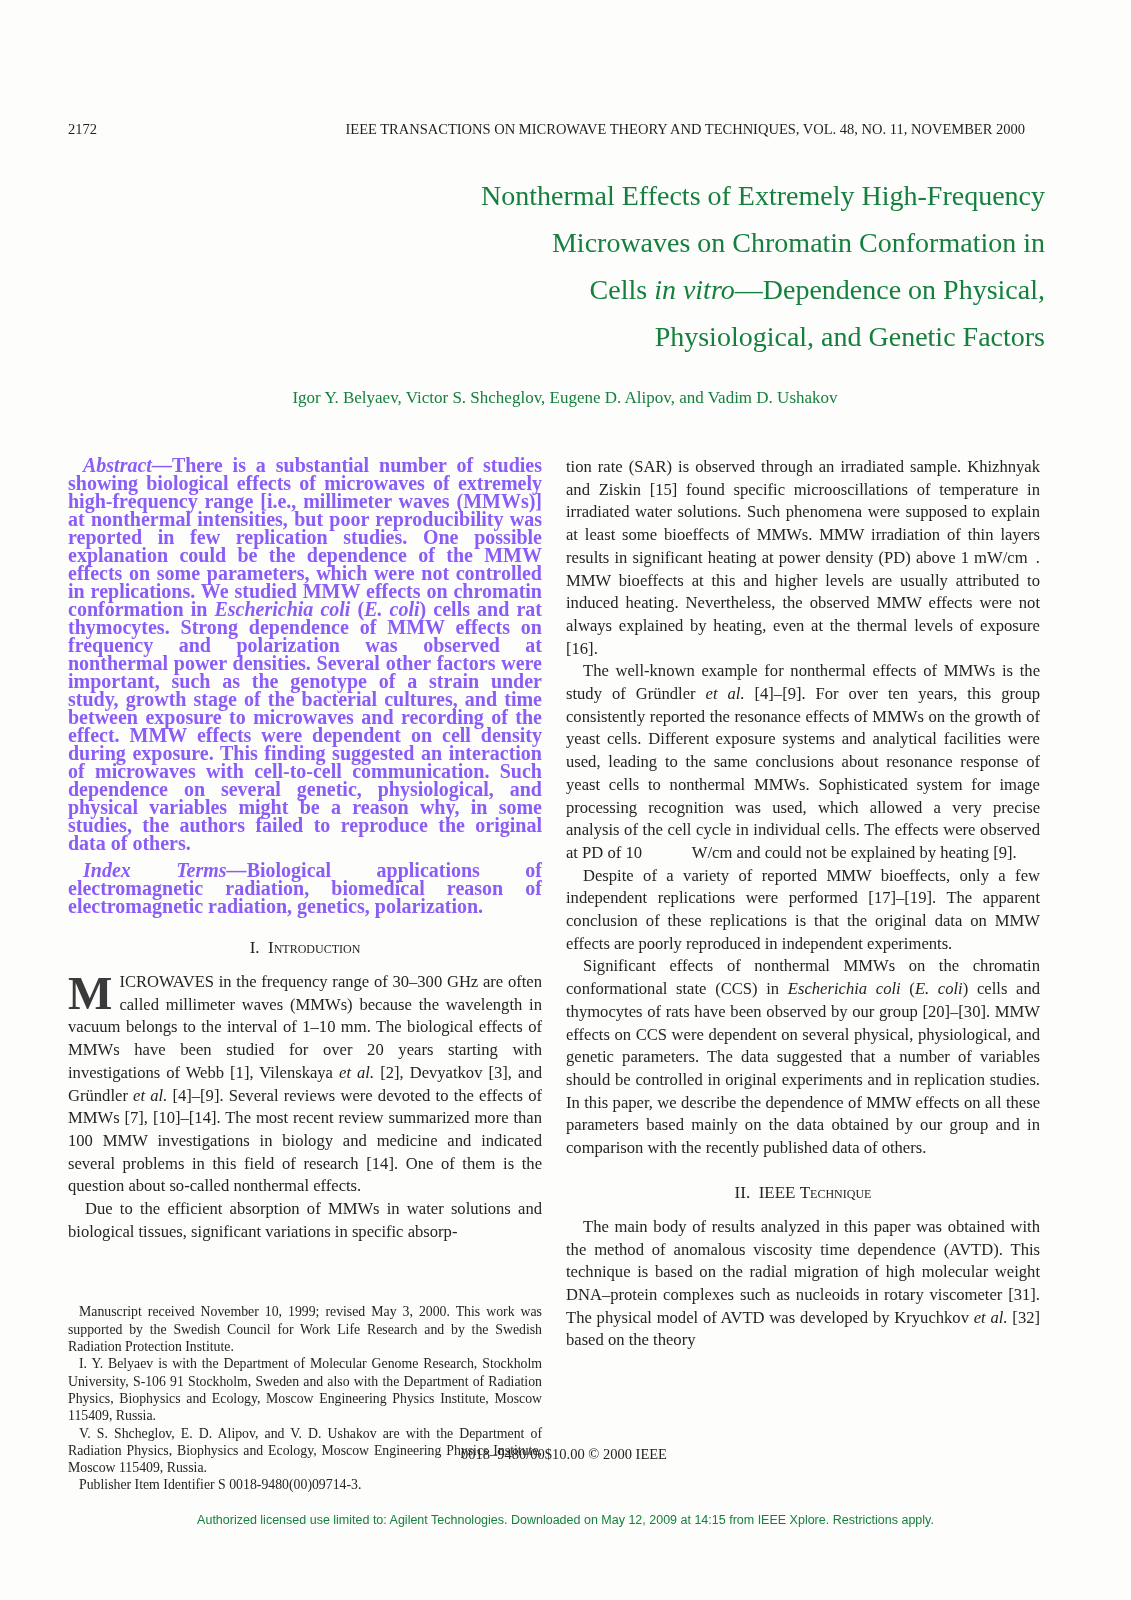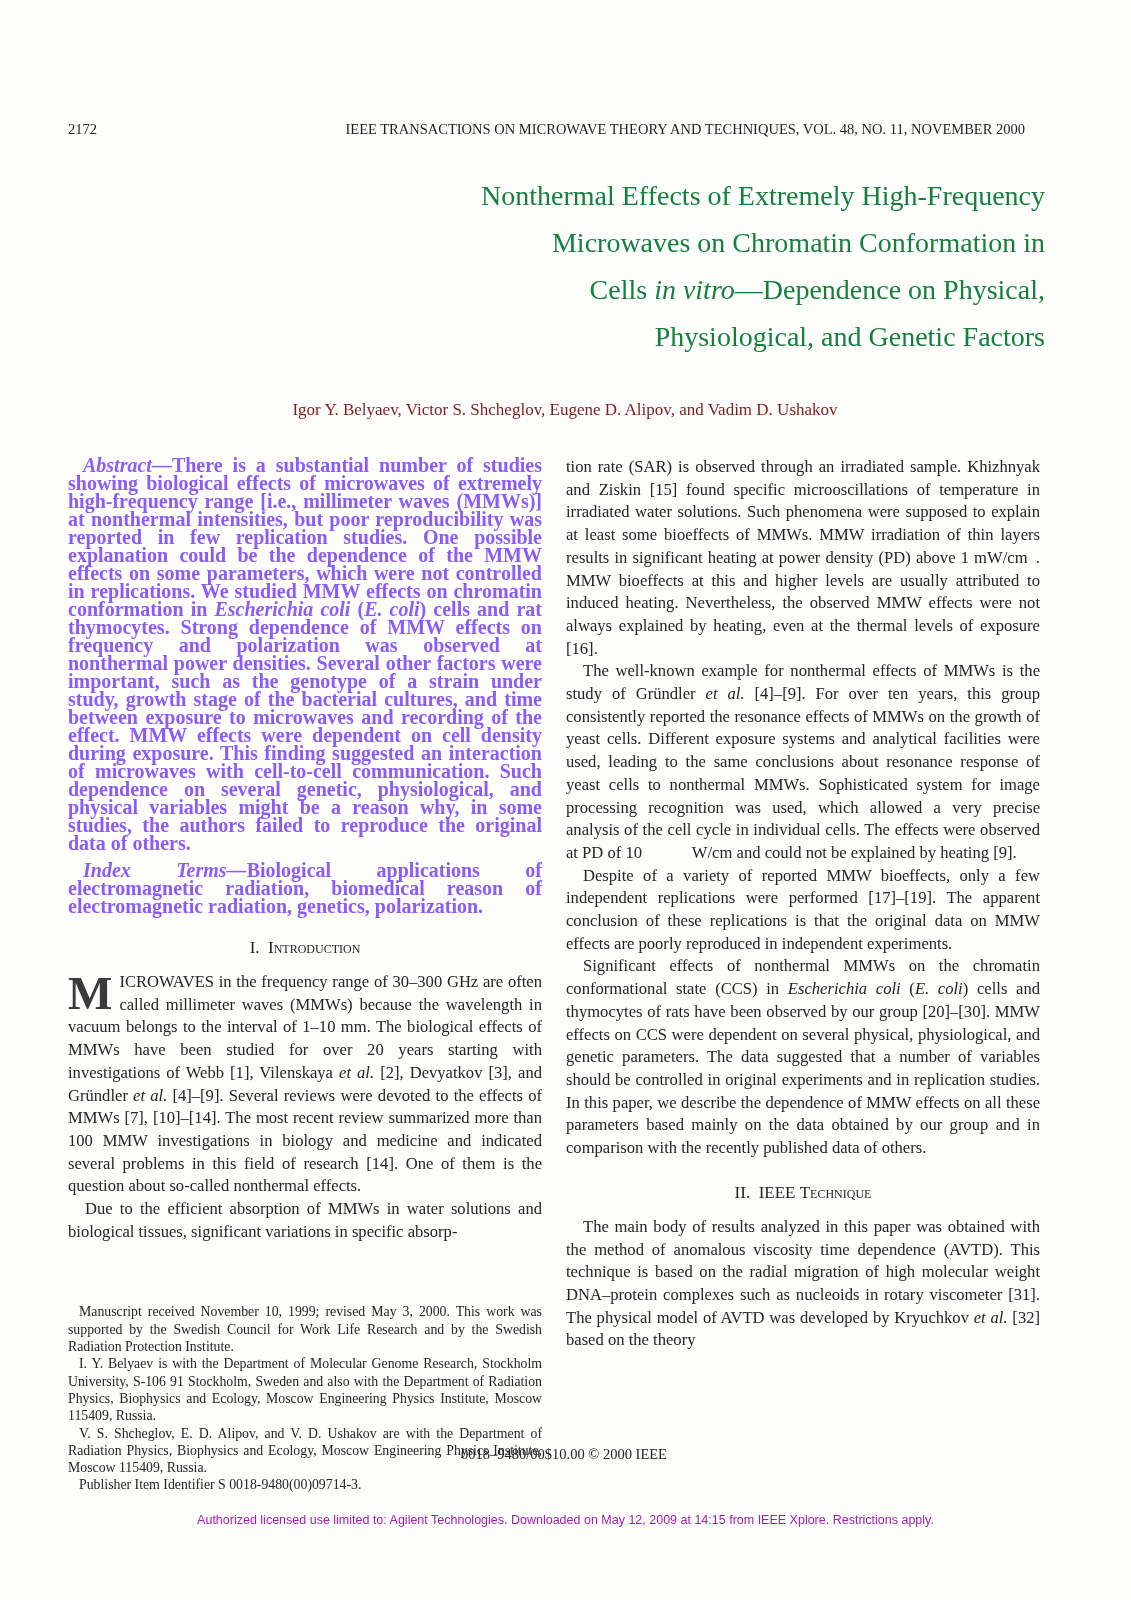--- a/index.html
+++ b/index.html
@@ -7,21 +7,21 @@
   body { background:#fdfdfc; color:#232323; font-family:"Liberation Serif", serif; position:relative; }
   .page { position:relative; width:1131px; height:1600px; overflow:hidden;text-decoration:underline; }
 
   .running-header { position:absolute; top:121px; left:68px; width:957px;
     display:flex; justify-content:space-between; font-size:14.5px; color:#1f1f1f; }
 
   .title { position:absolute; top:172px; left:85px; width:960px; text-align:right;
     font-weight:normal; font-size:28px; line-height:47px; color:#15803d; }
 
   .authors { position:absolute; top:388px; left:85px; width:960px; text-align:center;
-    font-size:17px; color:#7f1d1d;margin-top:12px; }
+    font-size:17px; color:#15803d; }
 
   .columns { position:absolute; top:456px; left:68px; width:972px; display:flex; gap:24px; }
   .col { width:474px; }
 
   .abstract { font-weight:bold; font-size:20px; line-height:18px;
     text-align:justify; text-indent:15px; color:#8b5cf6; }
   .index-terms { margin-top:9px; }
 
   .sec-heading { margin-top:23px; margin-bottom:13px; text-align:center;
     font-weight:normal; font-size:17px; color:#222; }
@@ -35,21 +35,21 @@
     font-weight:bold; color:#3a3a3a; }
 
   .footnotes { margin-top:60px; }
   .footnotes p { font-size:13.8px; line-height:17.3px; text-align:justify;
     text-indent:11px; color:#242424; }
 
   .copyright { position:absolute; top:1446px; left:78px; width:972px; text-align:center;
     font-size:14.5px; color:#222; }
 
   .license { position:absolute; top:1513px; left:0; width:1131px; text-align:center;
-    font-family:"Liberation Sans", sans-serif; font-size:12.5px; color:#a21caf; }
+    font-family:"Liberation Sans", sans-serif; font-size:12.5px; color:#15803d; }
 </style>
 </head>
 <body>
 
 <div class="page">
 
   <div class="running-header">
     <span>2172</span>
     <span>IEEE TRANSACTIONS ON MICROWAVE THEORY AND TECHNIQUES, VOL. 48, NO. 11, NOVEMBER 2000</span>
   </div>

